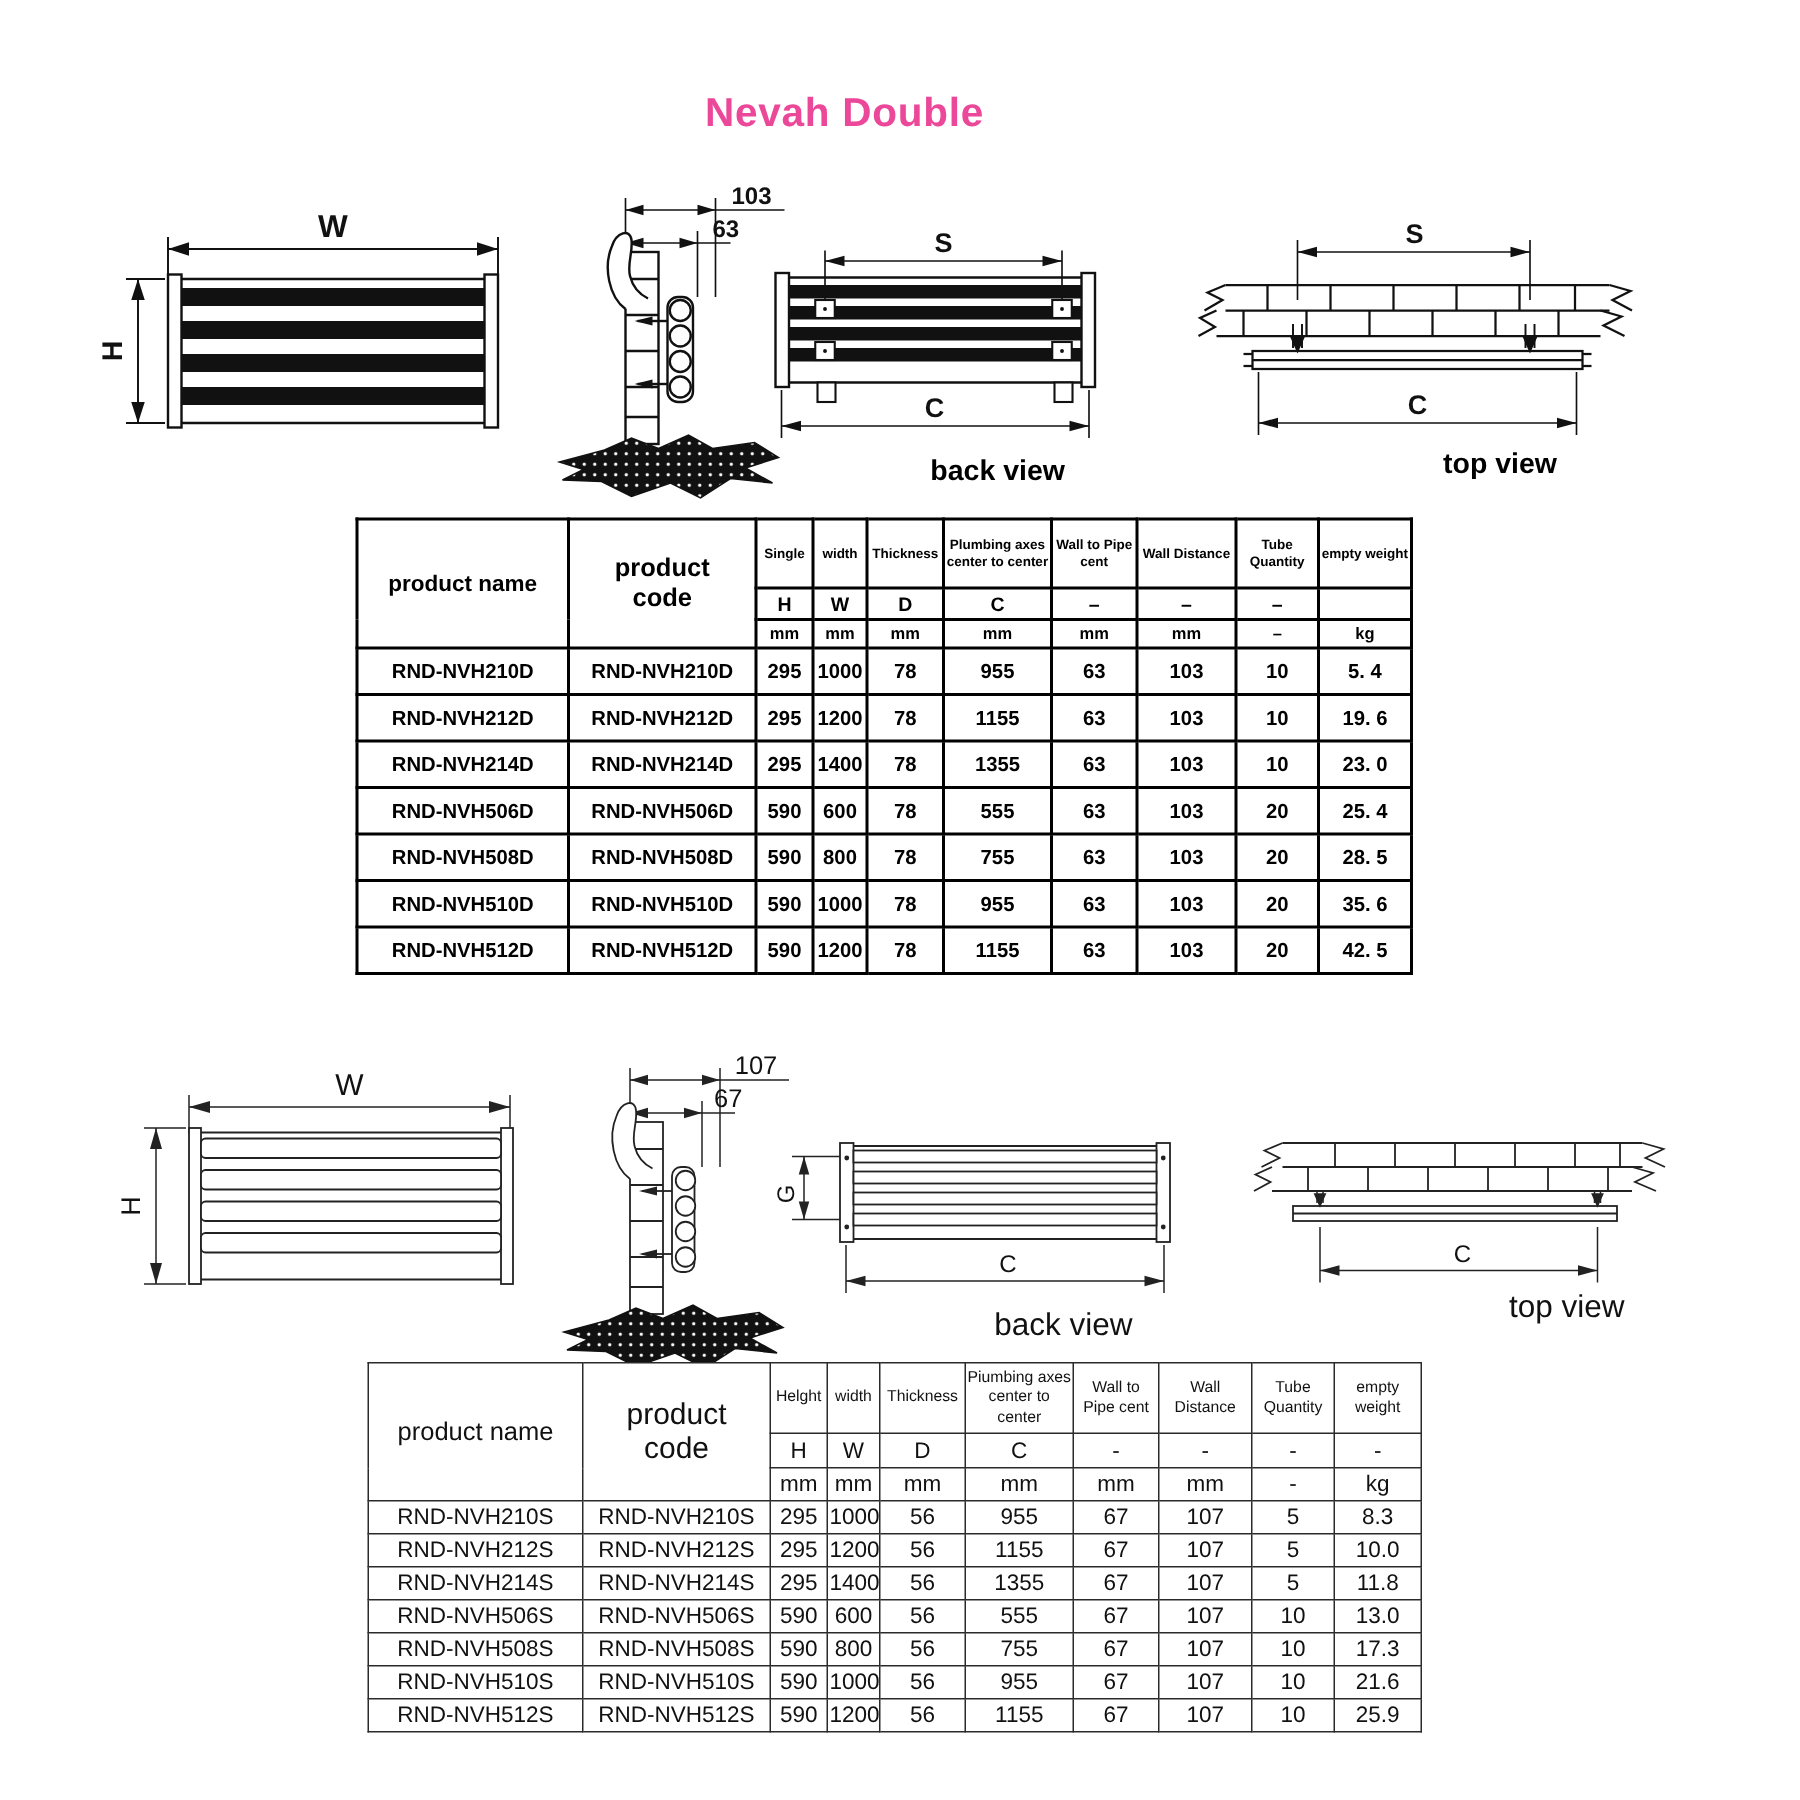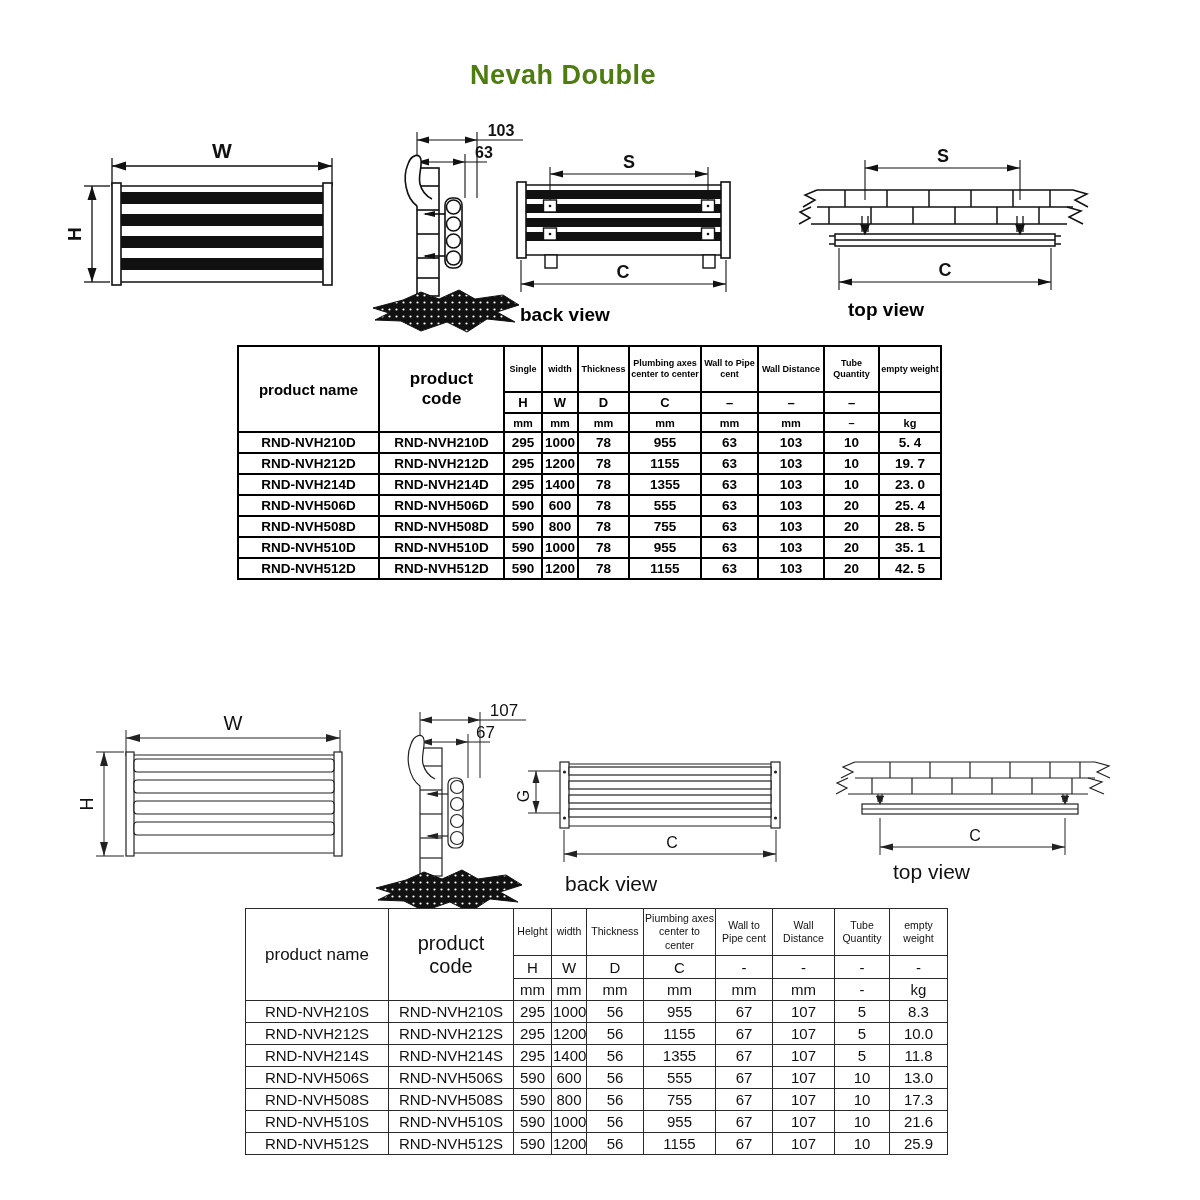--- a/index.html
+++ b/index.html
@@ -1,40 +1,40 @@
 <!DOCTYPE html>
 <html><head>
 <meta charset="utf-8">
 <style>
   html,body{margin:0;padding:0;background:#fff;}
   .page{position:relative;width:1200px;height:1200px;background:#fff;overflow:hidden;
         font-family:"Liberation Sans",sans-serif;color:#000;}
   .abs{position:absolute;}
-  .title{font-weight:bold;font-size:27px;text-align:center;letter-spacing:.5px;color:#4d7c0f;}
-  .caption{position:absolute;text-align:left;white-space:nowrap;}
+  .title{font-weight:bold;font-size:27px;text-align:center;letter-spacing:.5px;color:#ec4899;}
+  .caption{position:absolute;text-align:right;white-space:nowrap;}
   .cap-bold{font-weight:bold;font-size:19px;}
   .cap-reg{font-weight:normal;font-size:21px;color:#111;}
   svg{display:block;overflow:visible;}
   svg text{font-family:"Liberation Sans",sans-serif;fill:#111;}
   .dimB{font-weight:bold;}
 
   table.spec{position:absolute;border-collapse:collapse;table-layout:fixed;background:#fff;}
   table.spec td{text-align:center;vertical-align:middle;padding:0 1px;overflow:hidden;}
 
   
   .double-spec td{border:2px solid #000;font-weight:bold;font-size:13.5px;}
   .double-spec .pname{font-size:15px;}
   .double-spec .pcode{font-size:17px;word-spacing:160px;line-height:1.15;}
   .double-spec .hsmall{font-size:9px;line-height:1.2;}
   .double-spec .hr1{height:46px;}
   .double-spec .hr2{height:21px;}
   .double-spec .hr2 td{font-size:13px;}
   .double-spec .hr3{height:19px;}
   .double-spec .hr3 td{font-size:11px;}
-  .double-spec tbody tr{height:21px;}
+  .double-spec tbody tr{height:31px;}
 
   
   .single-spec td{border:1px solid #2a2a2a;font-weight:normal;font-size:15px;color:#111;}
   .single-spec .pname{font-size:17px;}
   .single-spec .pcode{font-size:20px;word-spacing:160px;line-height:1.15;}
   .single-spec .hsmall{font-size:10.5px;line-height:1.25;}
   .single-spec .hr1{height:47px;}
   .single-spec .hr2{height:23px;}
   .single-spec .hr3{height:22px;}
   .single-spec tbody tr{height:22px;}
@@ -288,21 +288,21 @@
         <tr>
           <td>RND-NVH212D</td>
           <td>RND-NVH212D</td>
           <td>295</td>
           <td>1200</td>
           <td>78</td>
           <td>1155</td>
           <td>63</td>
           <td>103</td>
           <td>10</td>
-          <td>19. 7</td>
+          <td>19. 6</td>
         </tr>
         <tr>
           <td>RND-NVH214D</td>
           <td>RND-NVH214D</td>
           <td>295</td>
           <td>1400</td>
           <td>78</td>
           <td>1355</td>
           <td>63</td>
           <td>103</td>
@@ -336,21 +336,21 @@
         <tr>
           <td>RND-NVH510D</td>
           <td>RND-NVH510D</td>
           <td>590</td>
           <td>1000</td>
           <td>78</td>
           <td>955</td>
           <td>63</td>
           <td>103</td>
           <td>20</td>
-          <td>35. 1</td>
+          <td>35. 6</td>
         </tr>
         <tr>
           <td>RND-NVH512D</td>
           <td>RND-NVH512D</td>
           <td>590</td>
           <td>1200</td>
           <td>78</td>
           <td>1155</td>
           <td>63</td>
           <td>103</td>

